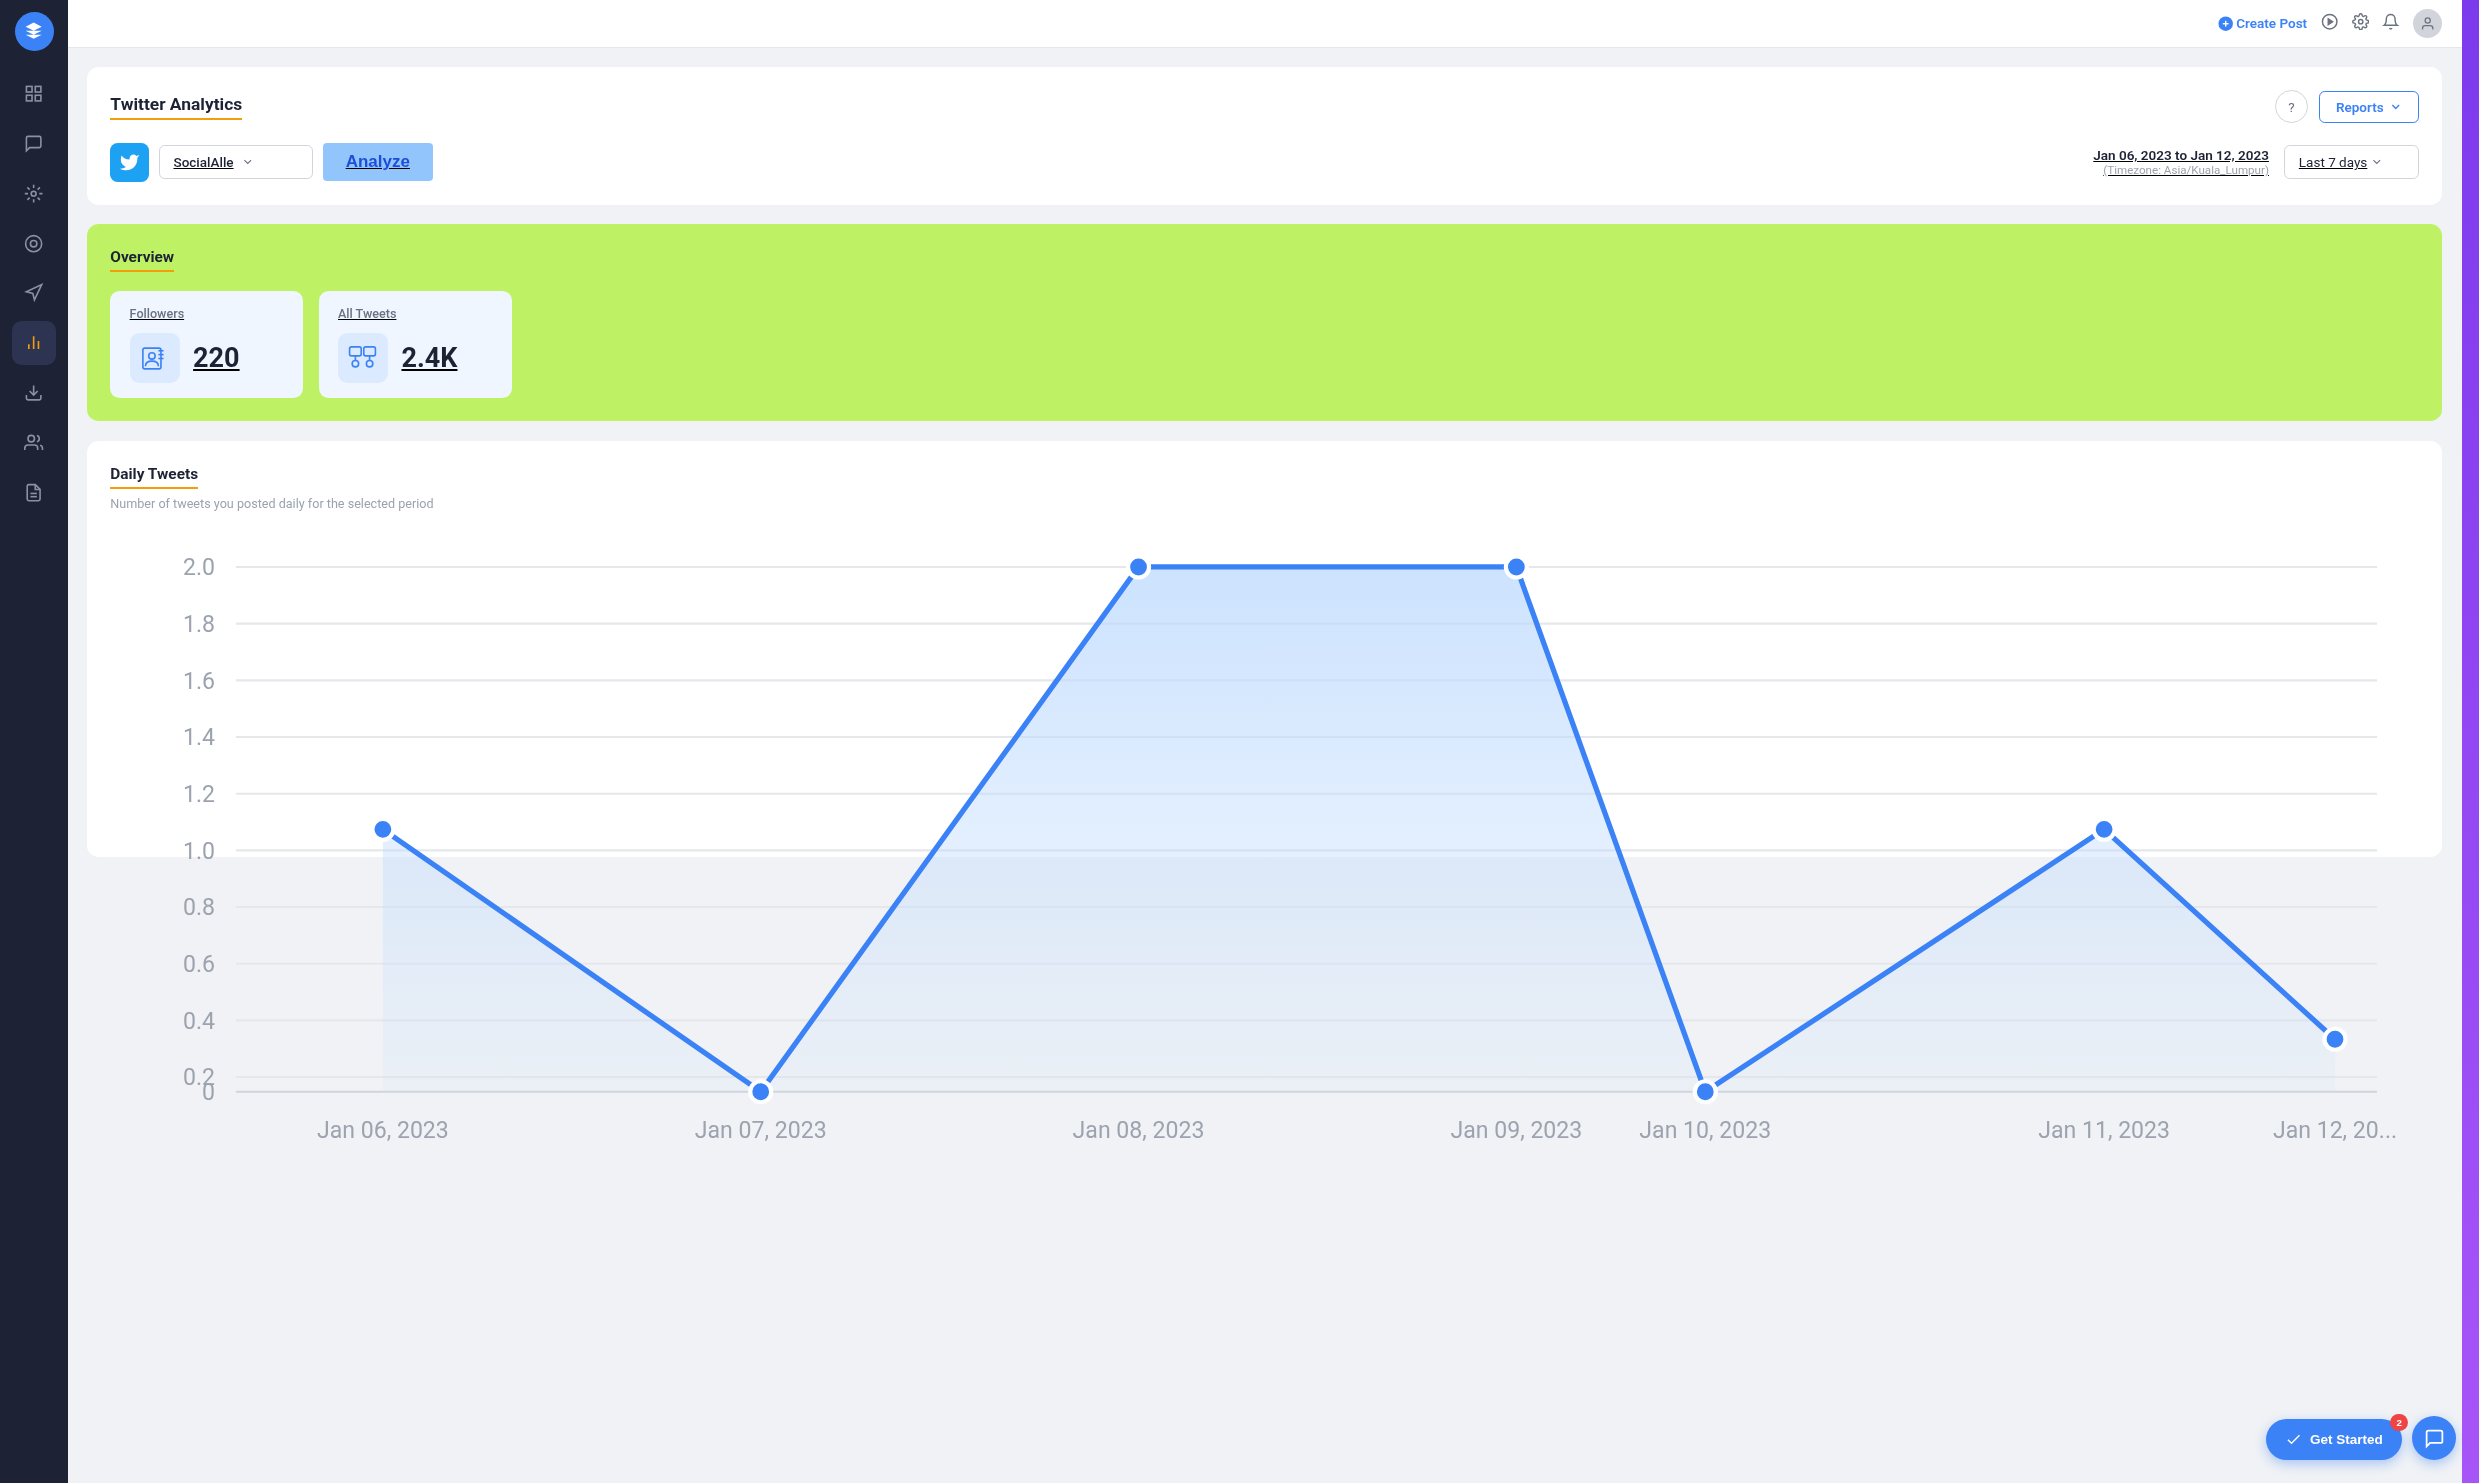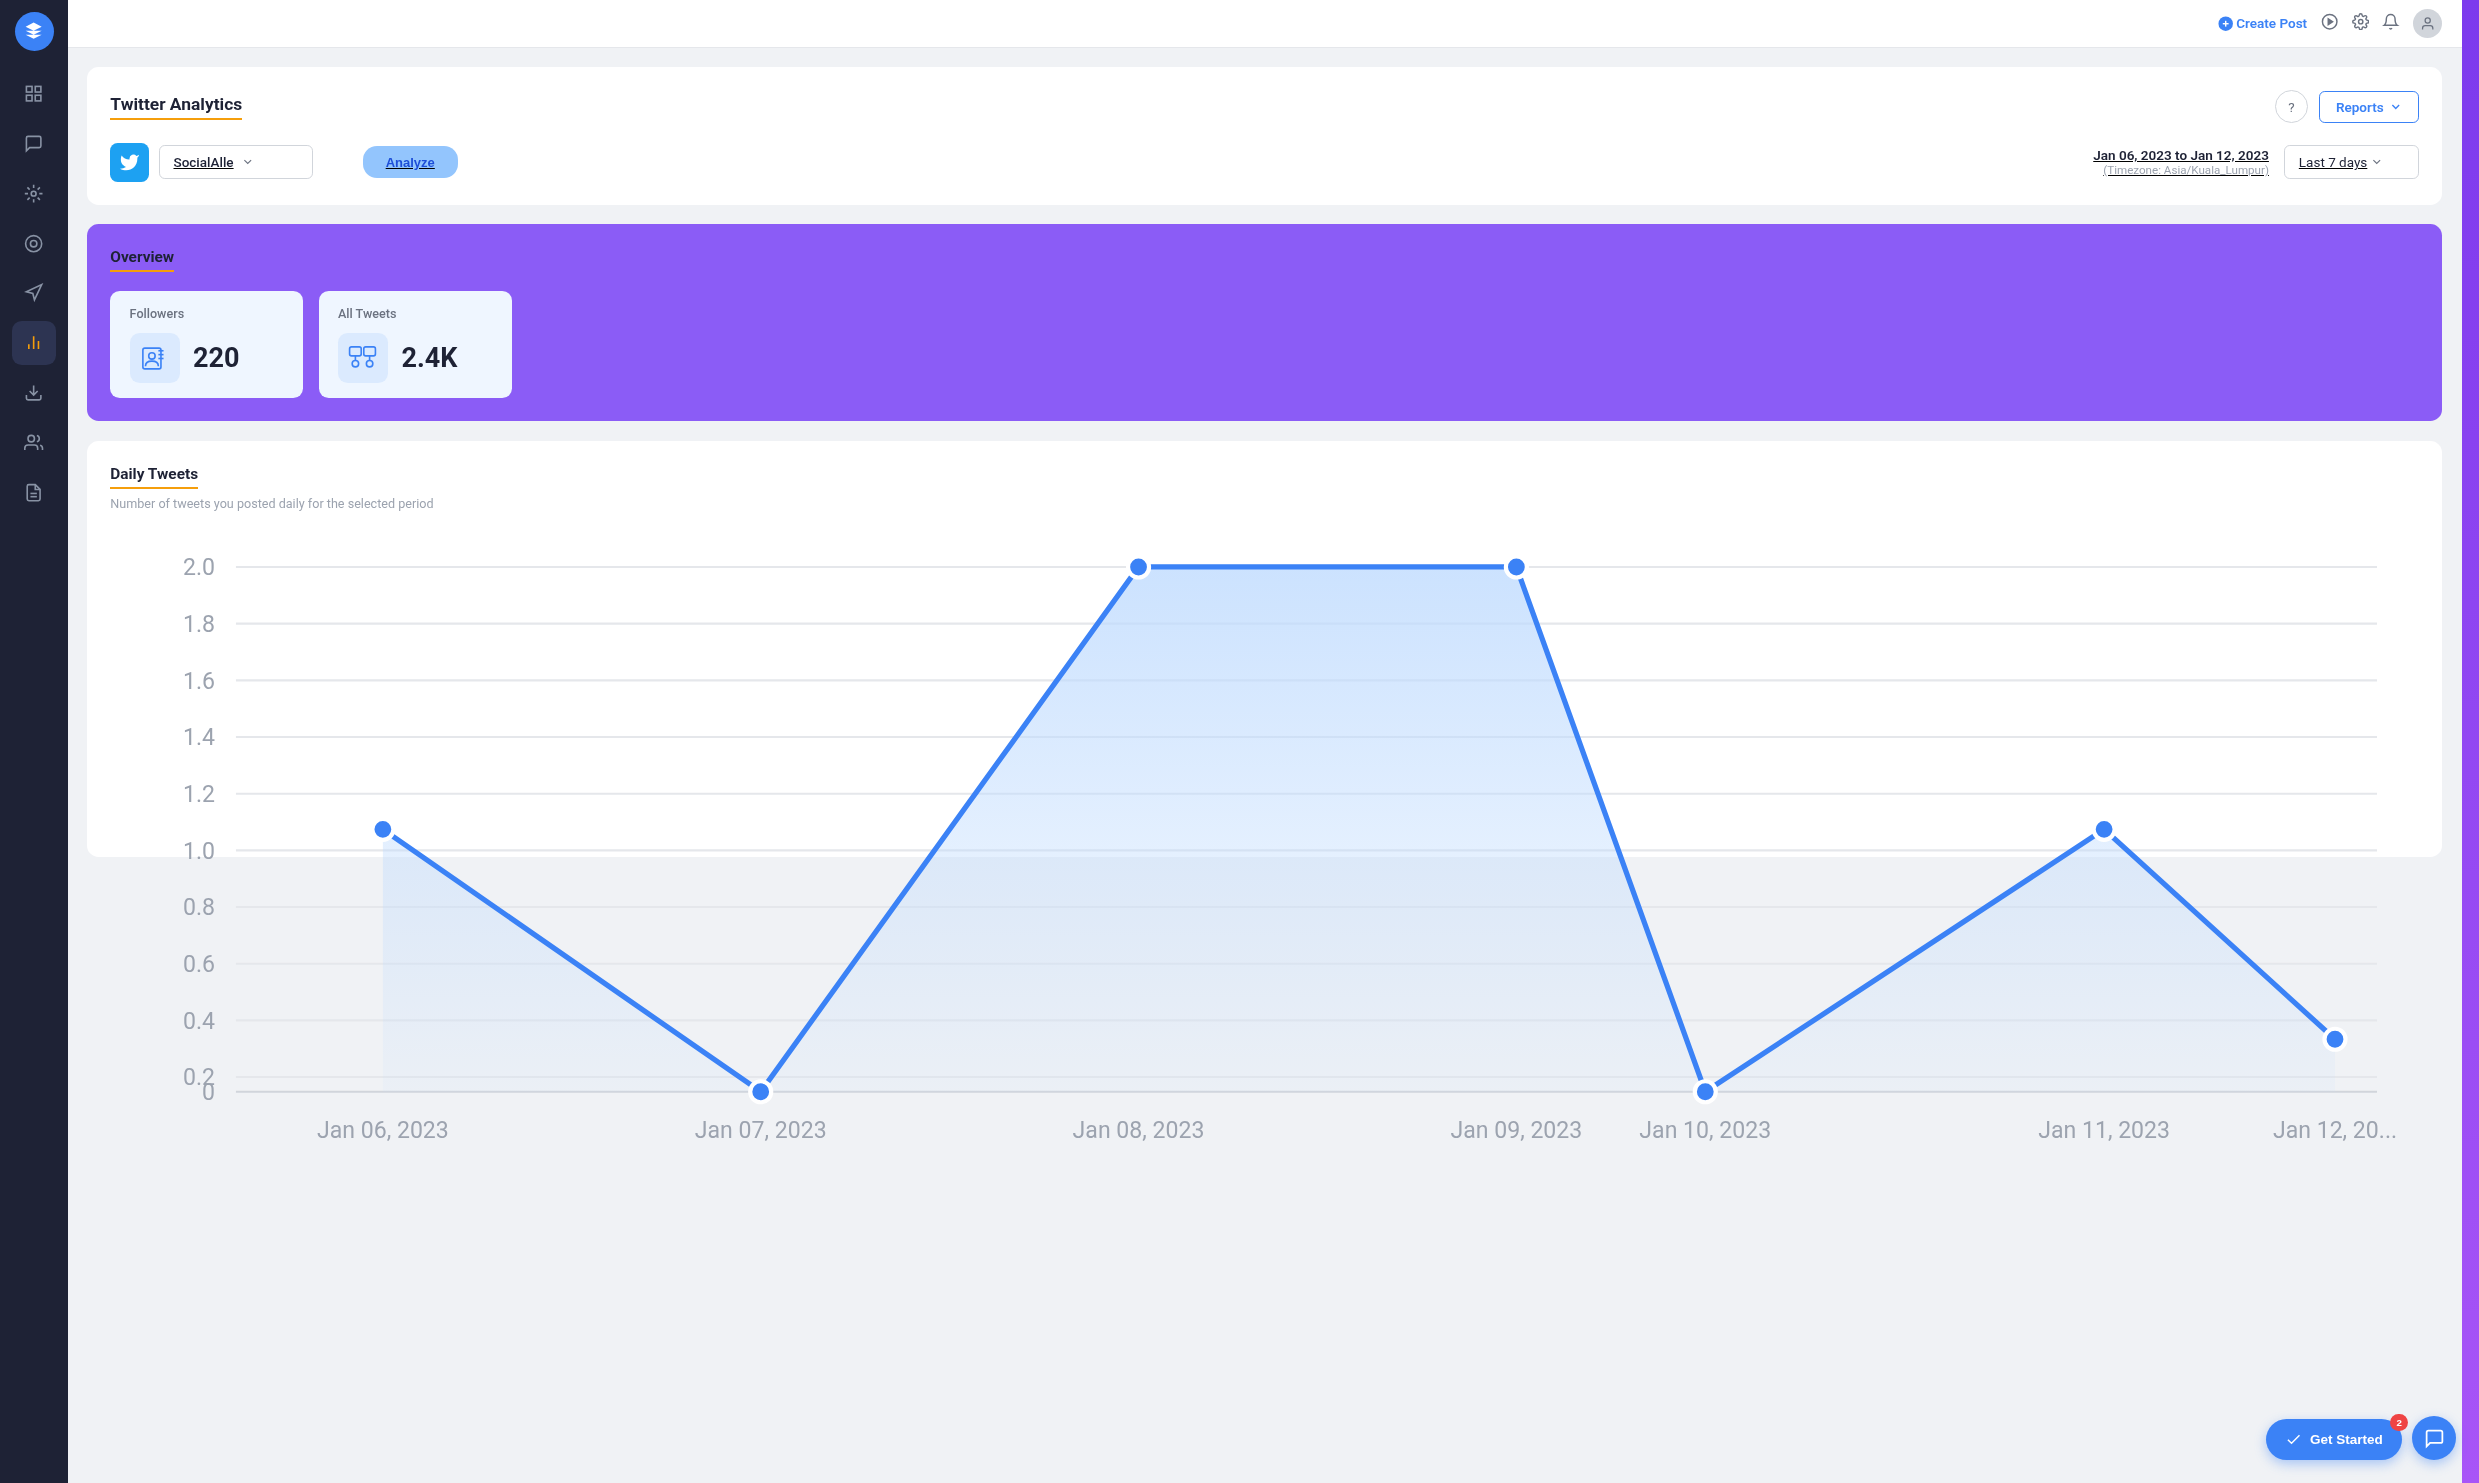--- a/index.html
+++ b/index.html
@@ -142,26 +142,25 @@
       font-size: 13.5px;
       font-weight: 500;
       color: #1e2235;
       cursor: pointer;
       min-width: 154px;
     }
     .analyze-btn {
       background: #93c5fd;
       color: #1d4ed8;
       border: none;
-      border-radius: 14px;
+      border-radius: 4px;
       padding: 8.7px 23px;
-      font-size: 13px;
+      font-size: 17px;
       font-weight: 600;
       cursor: pointer;
-      margin-left: 40px;
     }
     .date-info {
       text-align: right;
     }
     .date-range {
       font-size: 13.5px;
       font-weight: 600;
       color: #1e2235;
     }
     .timezone {
@@ -174,24 +173,25 @@
       border-radius: 5.8px;
       padding: 7.7px 13.5px;
       font-size: 13.5px;
       color: #1e2235;
       cursor: pointer;
       min-width: 135px;
     }
 
     
     .overview-card {
-      background: #8b5cf6;
+      background: #bef264;
       border-radius: 11.6px;
       padding: 23px;
       margin-bottom: 19.3px;
+      text-decoration: underline;
     }
     .section-title {
       font-size: 15.4px;
       font-weight: 700;
       color: #1e2235;
       border-bottom: 2.9px solid #f59e0b;
       padding-bottom: 3.9px;
       display: inline-block;
       margin-bottom: 19.3px;
     }

